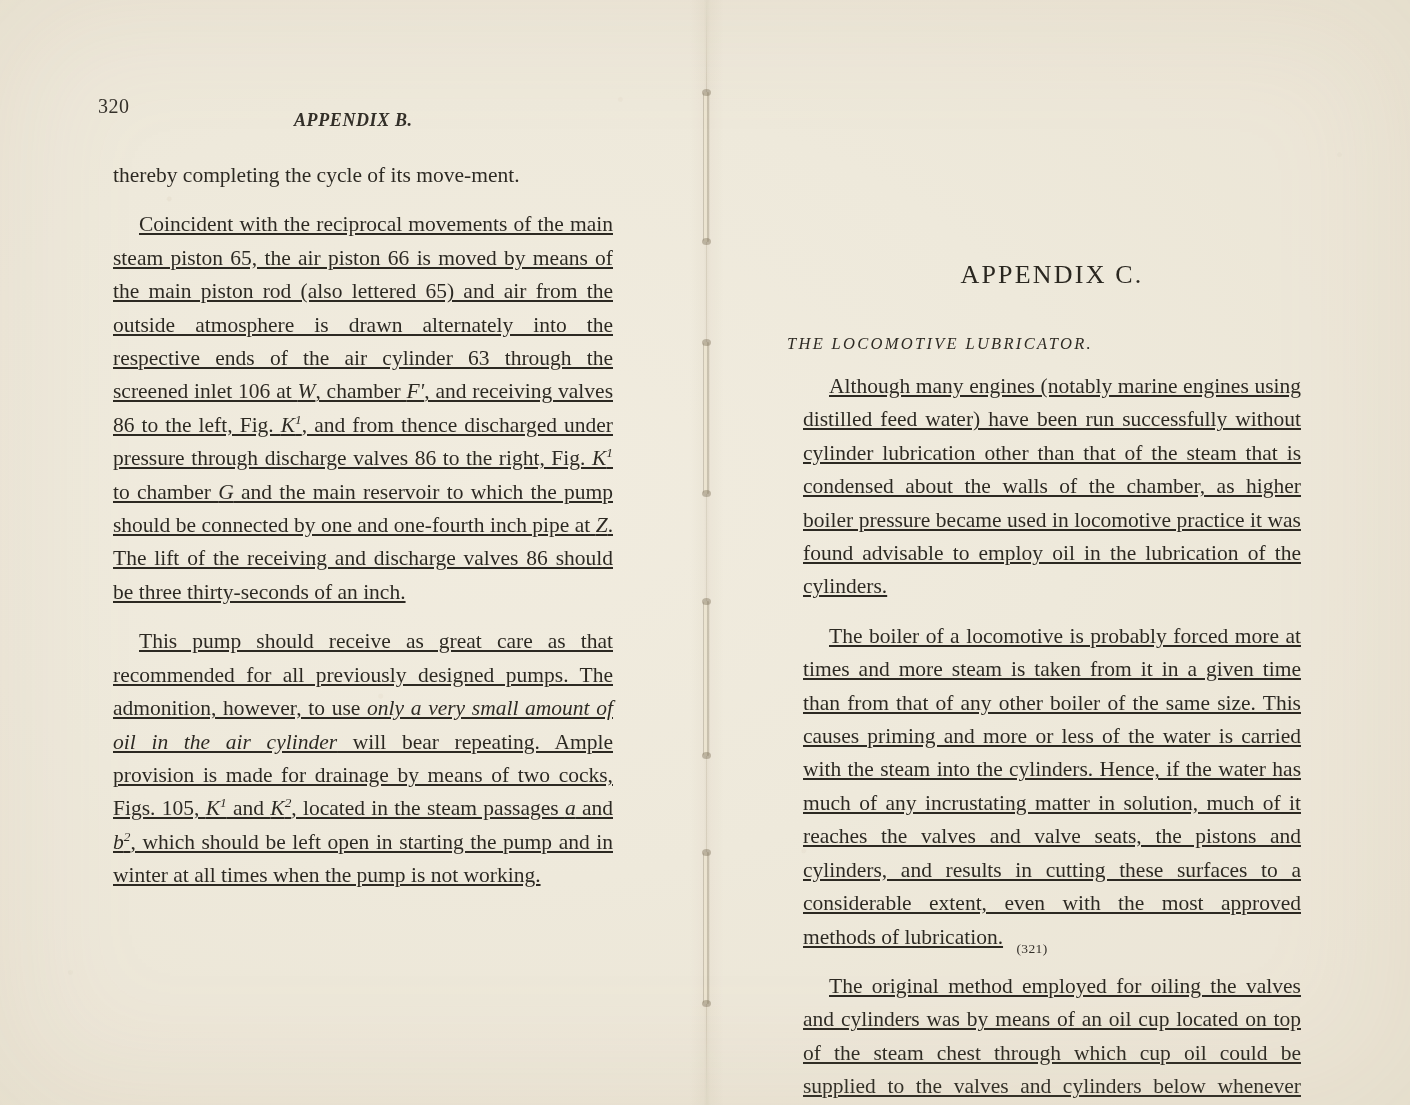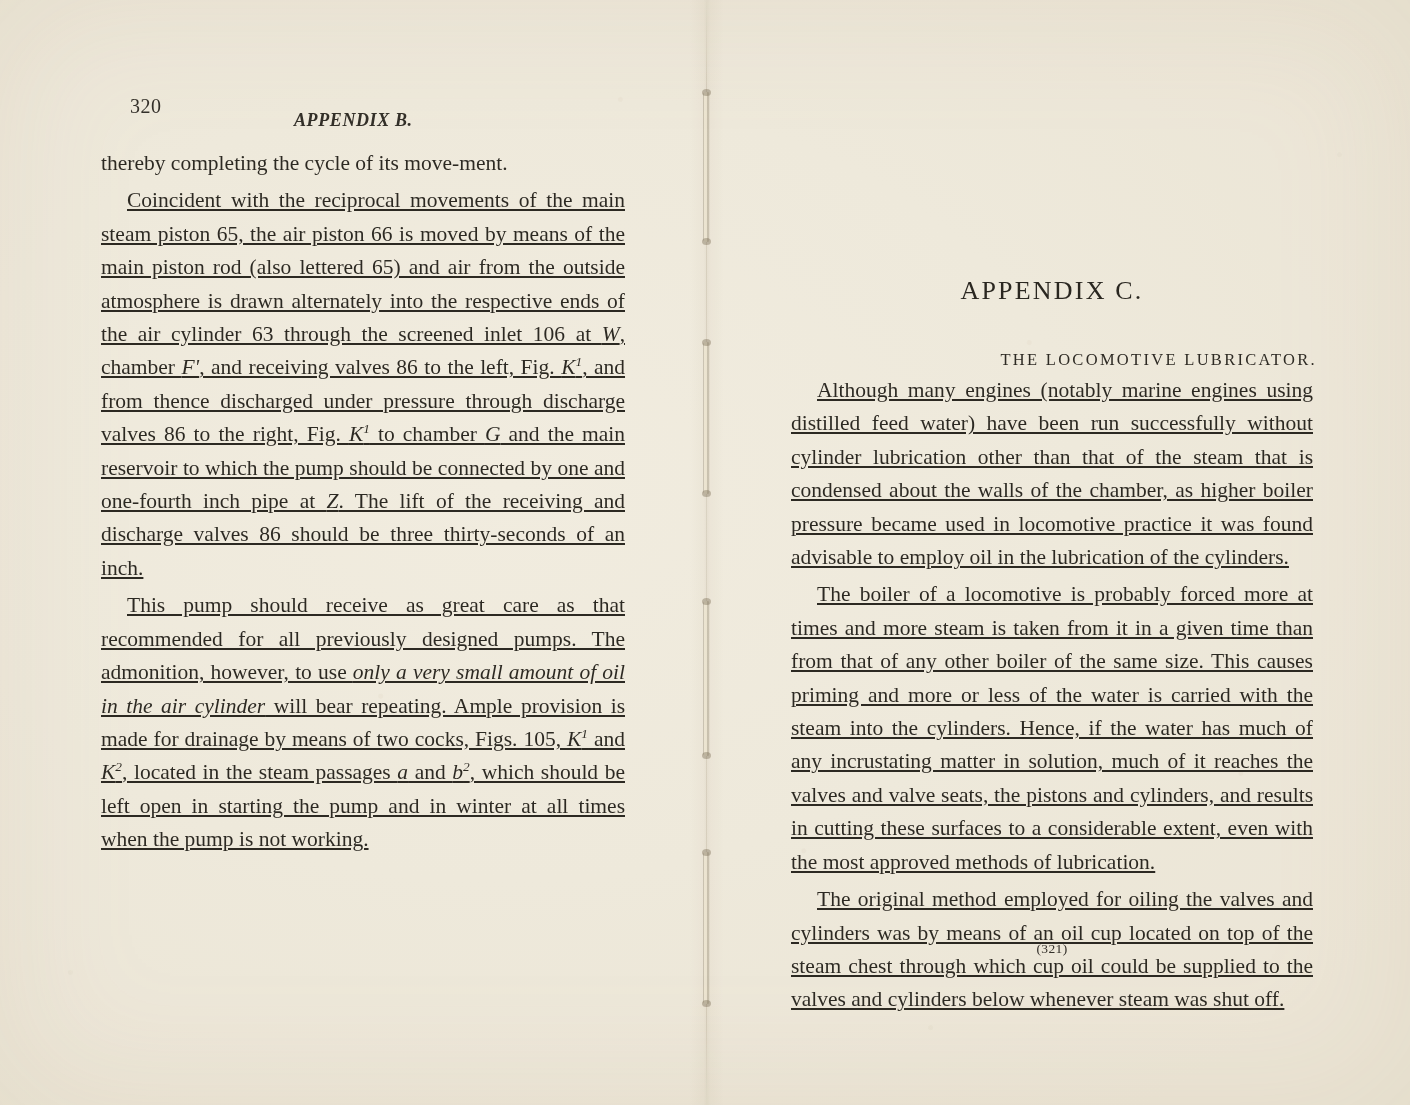--- a/index.html
+++ b/index.html
@@ -111,21 +111,20 @@
     height: 26px;
     font-size: 20px;
     line-height: 26px;
     color: #2a2620;
   }
   .runhead .folio {
     position: absolute;
     left: 0;
     top: 0;
     letter-spacing: .5px;
-    margin-left: 32px;
   }
   .runhead .title {
     position: absolute;
     left: 196px;
     top: 14px;
     font-style: italic;
     font-weight: 700;
     font-size: 18px;
     letter-spacing: .6px;
   }
@@ -137,21 +136,21 @@
     width: 532px;
   }
   
   #right-col {
     left: 787px;
     top: 260px;
     width: 530px;
   }
 
   p.body {
-    margin: 4px;
+    margin: 16px;
     text-align: justify;
     text-justify: inter-word;
     font-size: 21.5px;
     line-height: 33.4px;
     color: #221f19;
     -webkit-font-smoothing: antialiased;
   }
   p.body.indent { text-indent: 26px; text-decoration: underline; }
   p.body + p.body { margin-top: 0; }
 
@@ -159,40 +158,41 @@
   p.body { hyphens: manual; }
 
   i, em { font-style: italic; }
   sup {
     font-size: .62em;
     vertical-align: super;
     line-height: 0;
   }
 
   h1.apx {
-    margin: 16px;
+    margin: 0;
     text-align: center;
     font-size: 26px;
     font-weight: 400;
     letter-spacing: 2.2px;
     color: #201d17;
   }
   h2.subhead {
     margin: 44px 0 0 0;
-    text-align: right;
+    text-align: left;
     font-size: 16.5px;
     font-weight: 400;
     letter-spacing: 2.3px;
     color: #24211b;
+    font-style: italic;
   }
   .afterhead { margin-top: 40px; }
 
   .folio-bottom {
     position: absolute;
-    left: 787px;
+    left: 767px;
     top: 941px;
     width: 530px;
     text-align: center;
     font-size: 13.5px;
     letter-spacing: .4px;
     color: #2a2620;
   }
 
   
   #inkhaze {

